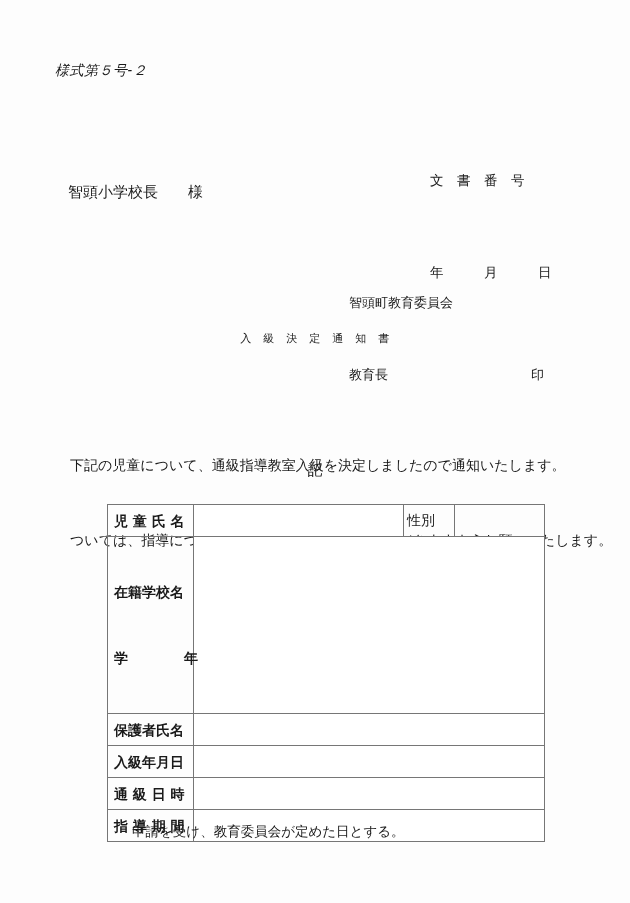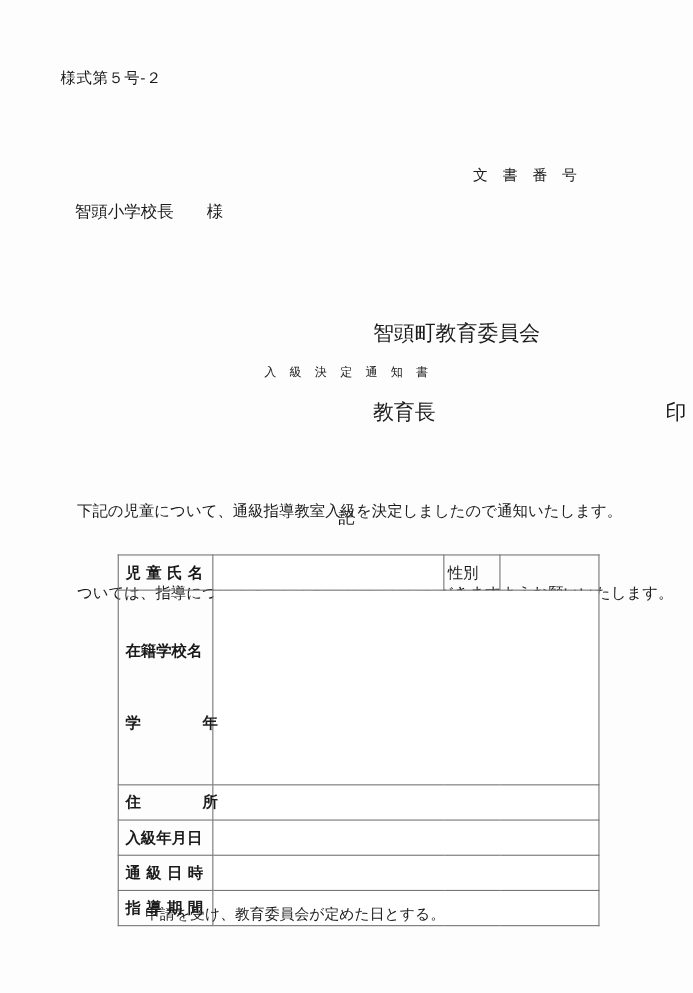--- a/index.html
+++ b/index.html
@@ -21,42 +21,43 @@
 
   
   .abs { position: absolute; white-space: pre; }
 
   
   #form-number {
     left: 55px;
     top: 62px;
     font-size: 14px;
     letter-spacing: 0.5px;
+    font-style: italic;
   }
 
   #doc-meta {
     left: 430px;
     top: 100px;
     font-size: 13.5px;
     line-height: 24px;
   }
-  #doc-meta .line { white-space: pre; display: block; }
+  #doc-meta .line { white-space: pre; display: block; margin-top: 20px; }
 
   
   #addressee {
     left: 68px;
     top: 183px;
     font-size: 15px;
   }
 
   
   #sender {
-    left: 339px;
+    left: 349px;
     top: 244px;
-    font-size: 19px;
+    font-size: 13px;
     line-height: 24px;
     font-family: Liberation Mono, monospace;
   }
   #sender .line { display: block; white-space: pre; }
 
   
   #doc-title {
     left: 0;
     top: 331px;
     width: 630px;
@@ -133,20 +134,21 @@
 </style>
 </head>
 <body>
 
 <div id="page">
 
   <div class="abs" id="form-number">様式第５号‐２</div>
 
   <div class="abs" id="doc-meta">
     <span class="line">文　書　番　号</span>
+    <span class="line">年　　　月　　　日</span>
   </div>
 
   <div class="abs" id="addressee">智頭小学校長　　様</div>
 
   <div class="abs" id="sender">
     <span class="line">智頭町教育委員会</span>
     <span class="line">教育長　　　　　　　　　　　印</span>
   </div>
 
   <div class="abs" id="doc-title">入　級　決　定　通　知　書</div>
@@ -167,21 +169,21 @@
         <td class="sex-value"></td>
       </tr>
       <tr>
         <td class="label two-line">
           <span class="lbl-line">在籍学校名</span>
           <span class="lbl-line">学　　　　年</span>
         </td>
         <td class="value" colspan="3"></td>
       </tr>
       <tr>
-        <td class="label">住　　　　所</td>
+        <td class="label">保護者氏名</td>
         <td class="value" colspan="3"></td>
       </tr>
       <tr>
         <td class="label">入級年月日</td>
         <td class="value" colspan="3"></td>
       </tr>
       <tr>
         <td class="label">通 級 日 時</td>
         <td class="value" colspan="3"></td>
       </tr>

